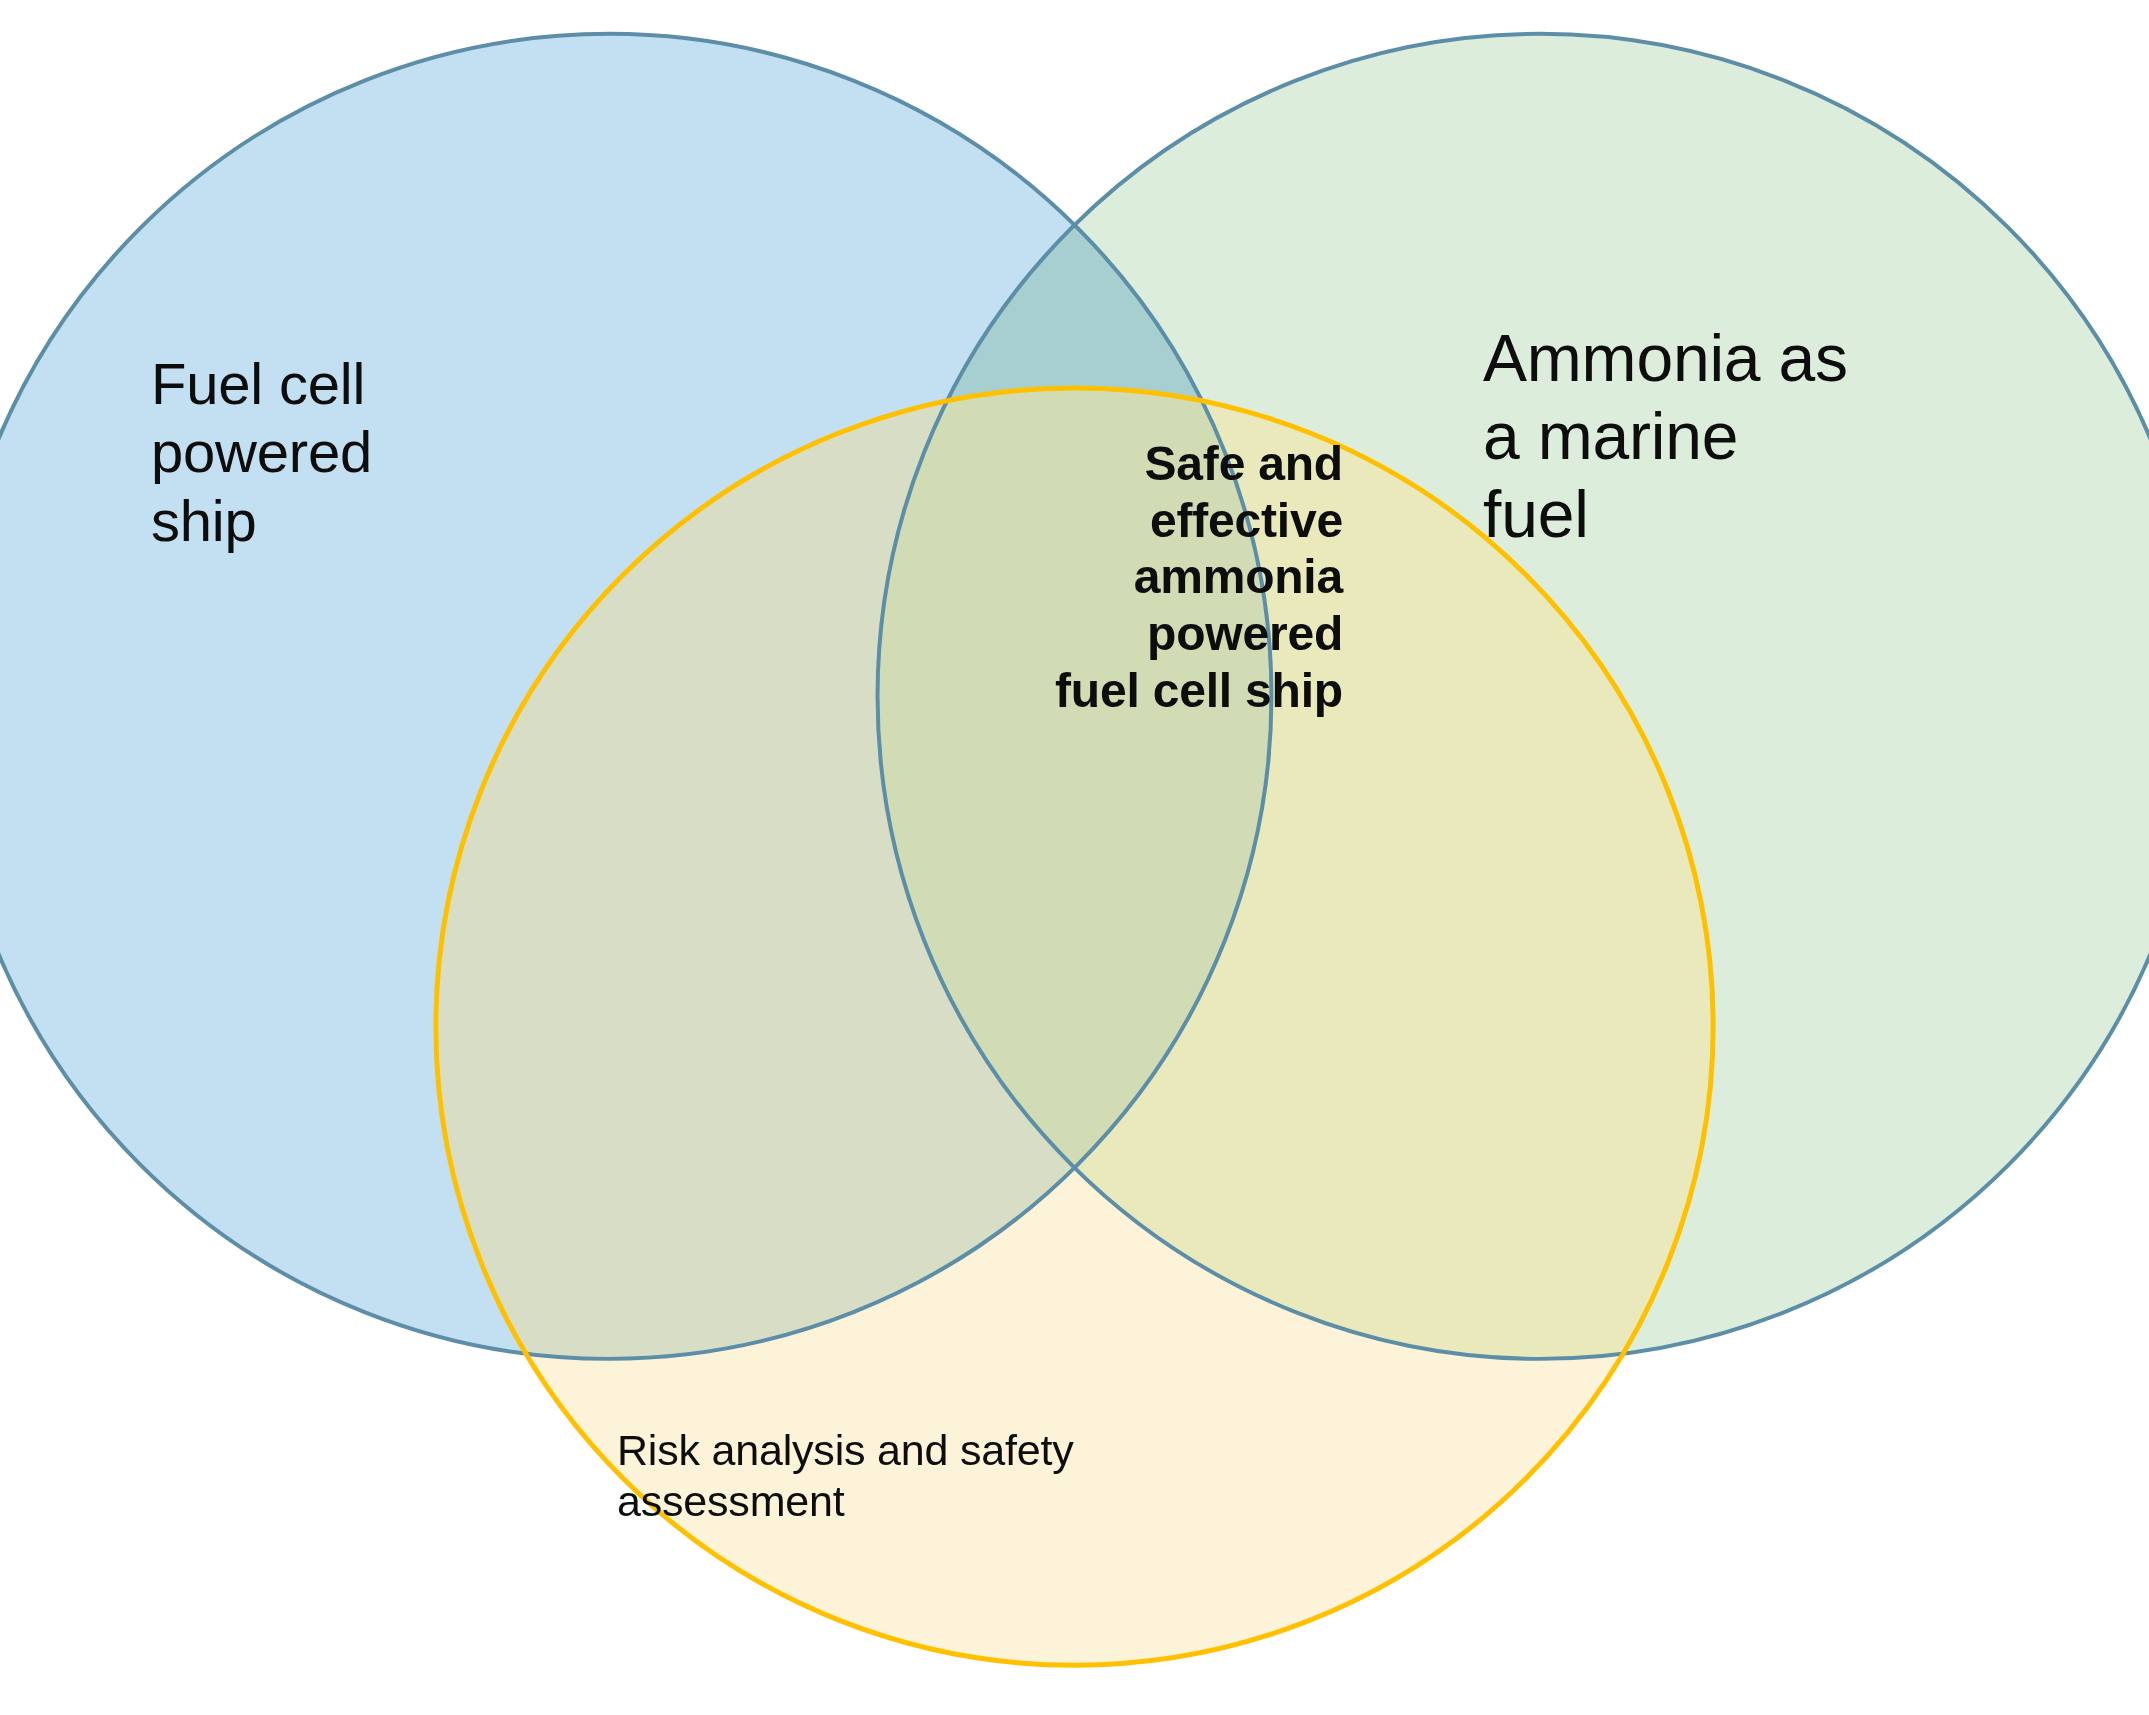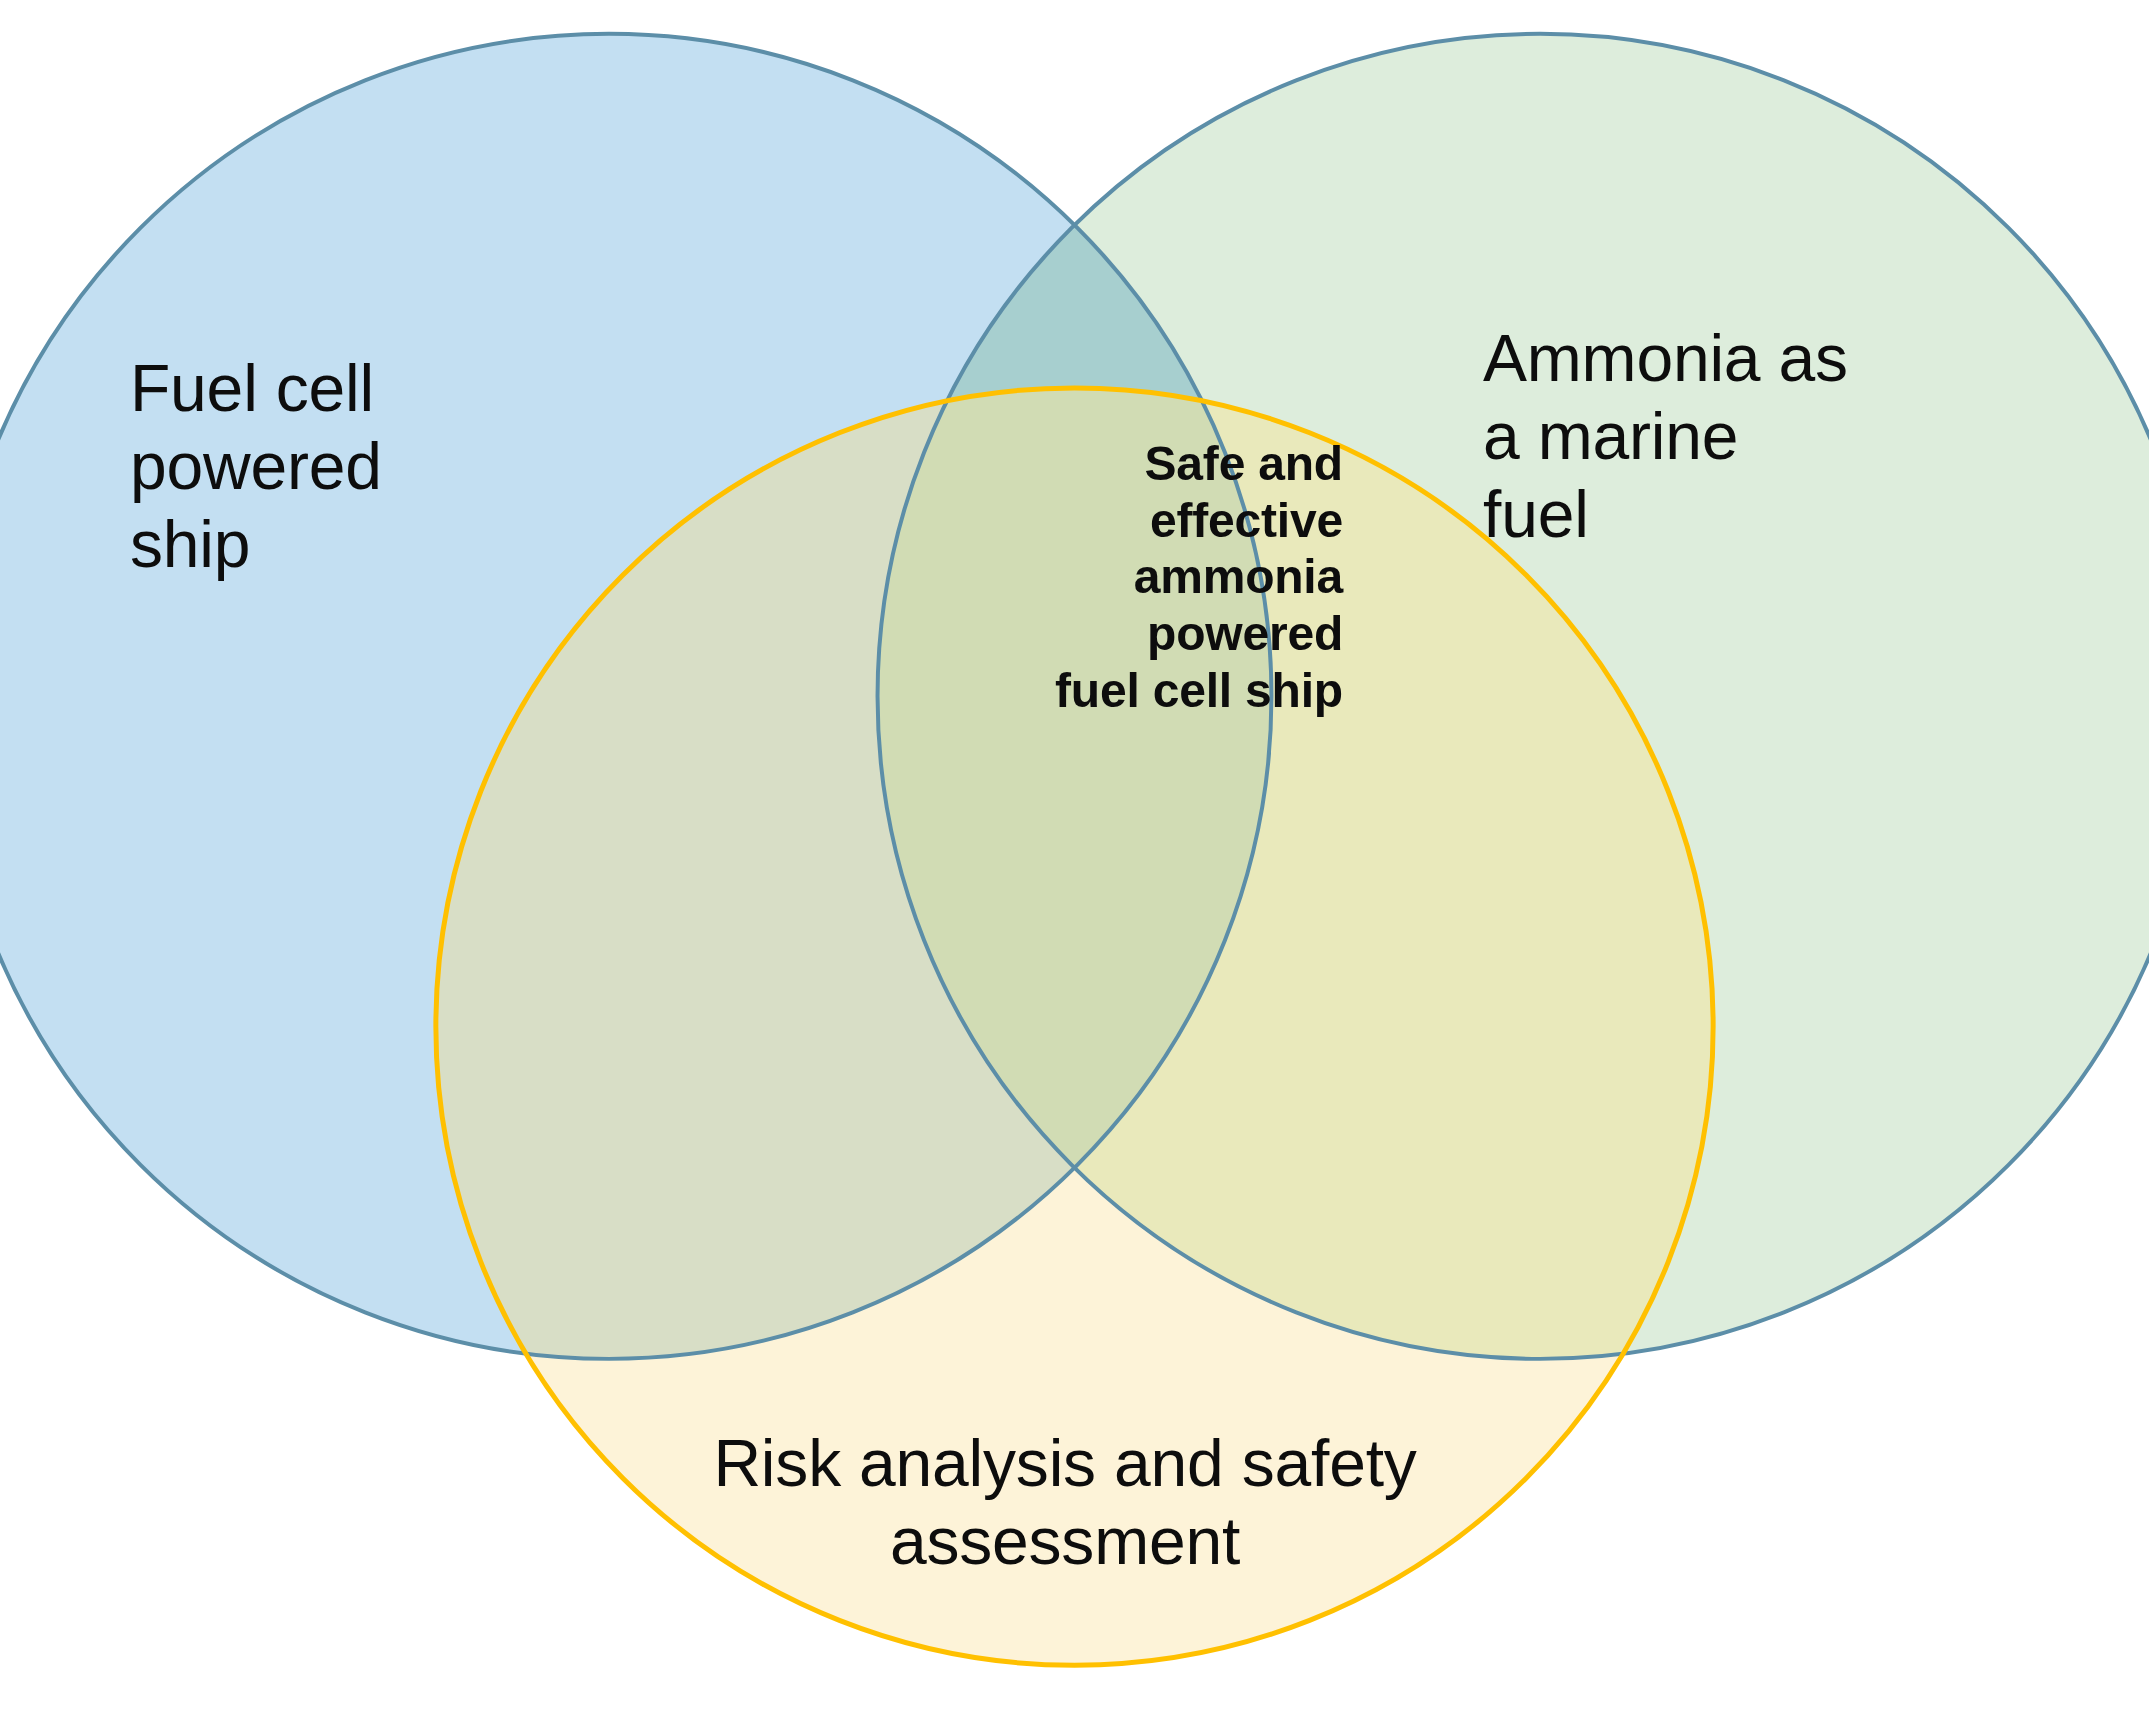--- a/index.html
+++ b/index.html
@@ -28,39 +28,38 @@
     display: block;
   }
   .venn-label {
     position: absolute;
     color: #0d0d0d;
     line-height: 1.18;
     white-space: pre-line;
     letter-spacing: -0.2px;
   }
   #label-left {
-    left: 130px;
+    left: 151px;
     top: 350px;
     width: 428px;
     text-align: left;
-    font-size: 66px;
+    font-size: 58px;
   }
   #label-right {
     left: 1483px;
     top: 320px;
     width: 527px;
     text-align: left;
     font-size: 66px;
   }
   #label-bottom {
     left: 617px;
     top: 1425px;
     width: 896px;
-    text-align: center;
-    font-size: 66px;
+    font-size: 43px;
   }
   #label-center {
     left: 806px;
     top: 436px;
     width: 537px;
     text-align: right;
     font-size: 48px;
     font-weight: bold;
   }
 </style>

